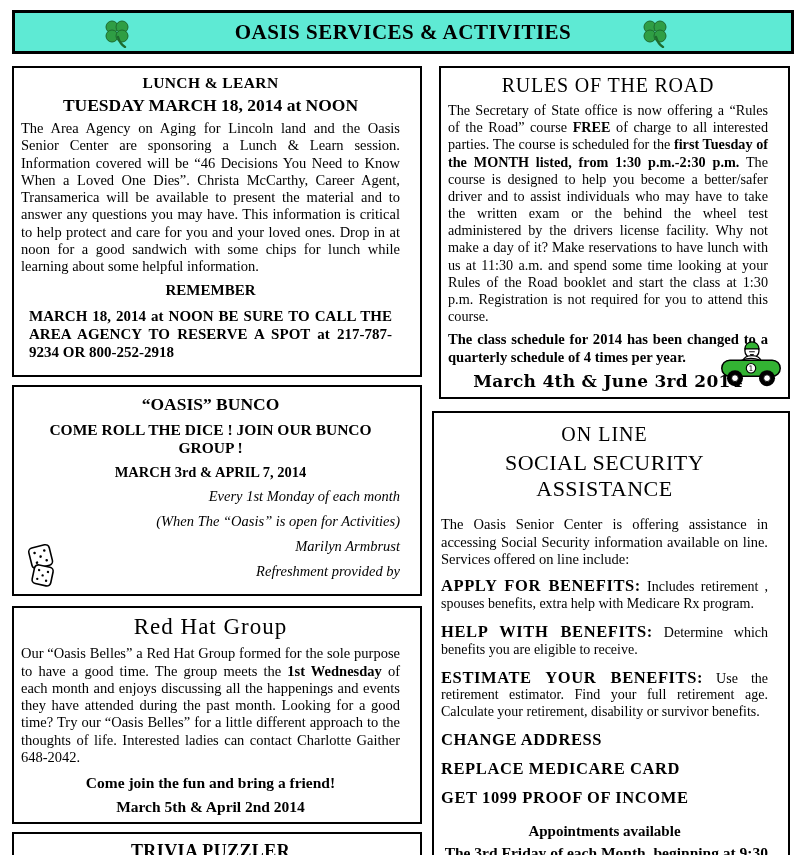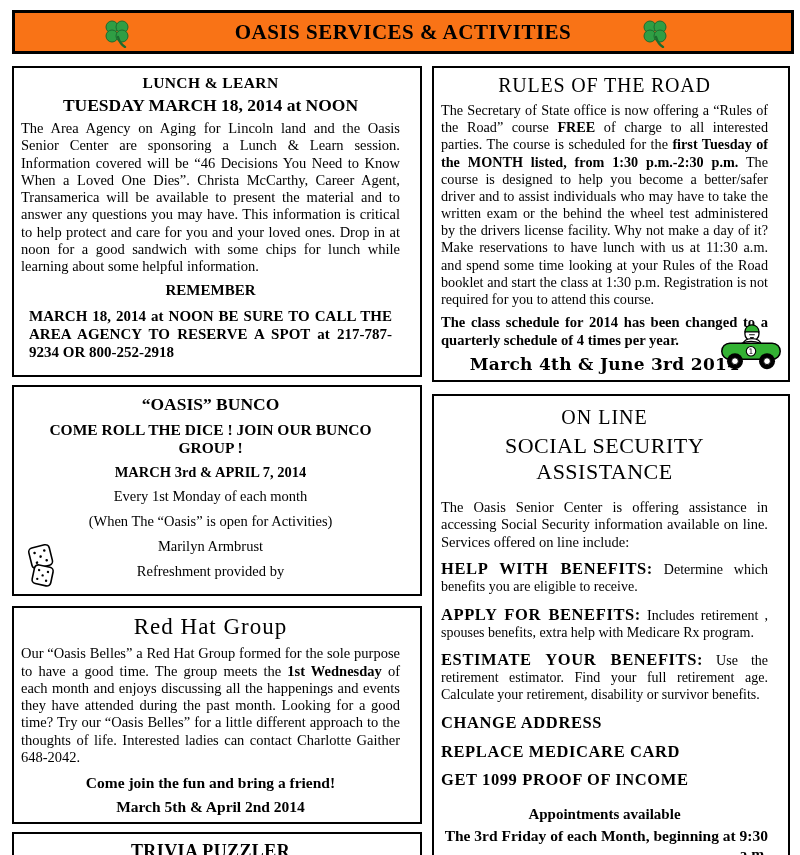--- a/index.html
+++ b/index.html
@@ -7,21 +7,21 @@
     width:800px;height:855px;position:relative;
     font-family:"Liberation Serif", serif;color:#000;
     -webkit-font-smoothing:antialiased;
   }
   .page{position:absolute;inset:0;background:#fff;}
 
   
   .banner{
     position:absolute;left:12px;top:10px;width:776px;height:38px;
     border:3px solid #000;display:flex;align-items:center;justify-content:center;
-    background:#f97316;
+    background:#5eead4;
   }
   .banner-title{
     font-size:21px;font-weight:bold;letter-spacing:.5px;
   }
   .shamrock{position:absolute;top:5px;width:28px;height:30px;}
   .shamrock.left{left:88px;}
   .shamrock.right{right:122px;}
 
   
   .cols{position:absolute;left:12px;top:52px;width:776px;display:flex;}
@@ -39,37 +39,37 @@
   .h-big{font-size:17.5px;font-weight:bold;text-align:center;margin:0 0 4px 0;}
   .body-text{font-size:14.5px;line-height:1.19;text-align:justify;margin:0;}
   .remember{font-size:15px;font-weight:bold;text-align:center;margin:7px 0 5px 0;}
   .remember-text{font-size:15px;font-weight:bold;line-height:1.2;text-align:justify;margin:8px;}
 
   
   .box-bunco{margin-top:8px;min-height:176px;}
   .bunco-title{font-size:17.5px;font-weight:bold;text-align:center;margin:3px 0 6px 0;}
   .bunco-line1{font-size:15.5px;font-weight:bold;text-align:center;margin:0 0 7px 0;}
   .bunco-line2{font-size:14.5px;font-weight:bold;text-align:center;margin:0 0 7px 0;}
-  .bunco-reg{font-size:14.5px;text-align:center;margin:0 0 8px 0;}
+  .bunco-reg{font-size:14.5px;text-align:right;margin:0 0 8px 0;font-style:italic;}
   .dice{position:absolute;left:8px;bottom:2px;}
 
   
   .box-redhat{margin-top:10px;min-height:190px;}
   .redhat-title{font-size:23px;font-weight:normal;text-align:center;margin:2px 0 5px 0;letter-spacing:1px;}
   .redhat-cta{font-size:15.5px;font-weight:bold;text-align:center;margin:8px 0 6px 0;}
   .redhat-dates{font-size:15.5px;font-weight:bold;text-align:center;margin:0;}
 
   
   .box-trivia{margin-top:8px;min-height:88px;}
   .trivia-title{font-size:18px;font-weight:bold;text-align:center;margin:3px 0 0 0;letter-spacing:.4px;}
   .trivia-q{font-size:16px;font-weight:bold;text-align:center;margin:13px 0 0 0;}
   .trivia-a{font-size:14.5px;font-weight:bold;text-align:left;margin:0;}
 
   
-  .box-rules{margin-top:14px;min-height:316px;}
+  .box-rules{margin-top:14px;min-height:316px;margin-left:7px;}
   .rules-title{font-size:20px;font-weight:normal;text-align:center;letter-spacing:.8px;margin:2px 0 5px 0;}
   .rules-body{font-size:14.2px;line-height:1.21;text-align:justify;margin:0;}
   .rules-schedule{font-size:14.6px;font-weight:bold;line-height:1.2;text-align:justify;margin:6px 0 0 0;}
   .rules-dates{
     font-family:"DejaVu Serif", serif;font-size:17px;font-weight:bold;
     text-align:center;margin:5px 0 0 0;letter-spacing:.3px;
   }
   .car{position:absolute;right:4px;bottom:3px;}
 
   
@@ -190,22 +190,22 @@
             <text x="35" y="34.5" text-anchor="middle" font-size="8" font-family="DejaVu Sans, sans-serif" fill="#000">1</text>
           </svg>
         </span>
       </div>
 
       <div class="box box-ss">
         <div class="ss-title1">ON LINE</div>
         <div class="ss-title2">SOCIAL SECURITY ASSISTANCE</div>
         <p class="ss-intro">The Oasis Senior Center is offering assistance in accessing Social Security information available on line.  Services offered on line include:</p>
 
+        <div class="ss-item"><span class="ss-label">APPLY FOR BENEFITS:</span><span class="ss-desc">  Includes retirement , spouses benefits, extra help with Medicare Rx program.</span></div>
         <div class="ss-item"><span class="ss-label">HELP WITH BENEFITS:</span><span class="ss-desc">  Determine which benefits you are eligible to receive.</span></div>
-        <div class="ss-item"><span class="ss-label">APPLY FOR BENEFITS:</span><span class="ss-desc">  Includes retirement , spouses benefits, extra help with Medicare Rx program.</span></div>
         <div class="ss-item"><span class="ss-label">ESTIMATE YOUR BENEFITS:</span><span class="ss-desc">  Use the retirement estimator. Find your full retirement age. Calculate your      retirement, disability or survivor benefits.</span></div>
         <div class="ss-item"><span class="ss-label">CHANGE ADDRESS</span></div>
         <div class="ss-item"><span class="ss-label">REPLACE MEDICARE CARD</span></div>
         <div class="ss-item"><span class="ss-label">GET 1099 PROOF OF INCOME</span></div>
 
         <div class="ss-appt1">Appointments available</div>
         <div class="ss-appt2">The 3rd Friday of each Month, beginning at 9:30 a.m.</div>
       </div>
 
     </div>

